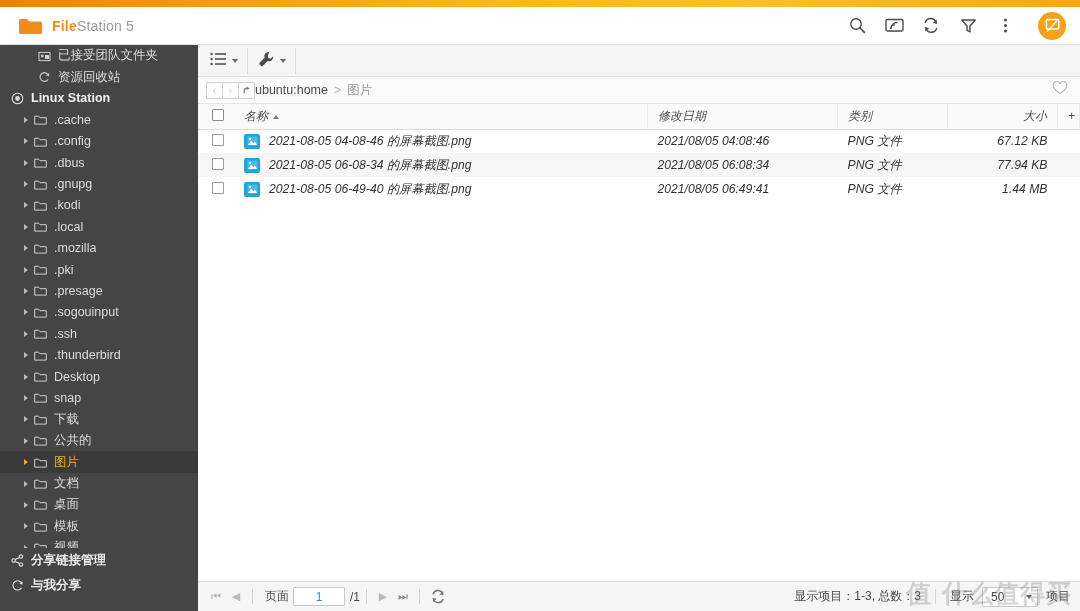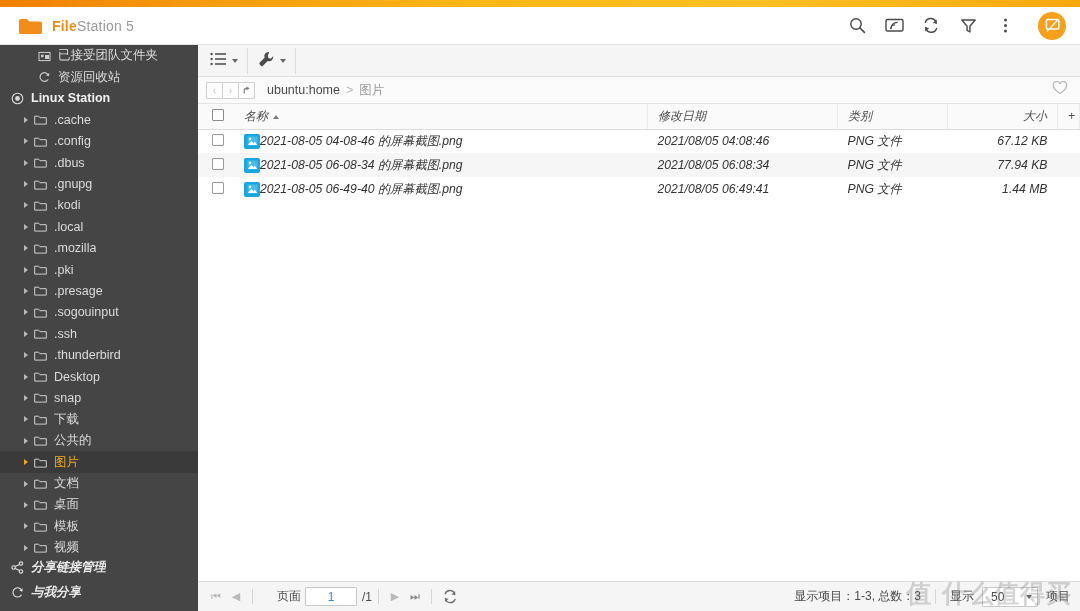--- a/index.html
+++ b/index.html
@@ -70,21 +70,21 @@
     width: 0; height: 0; margin-right: 5px;
     border-left: 4px solid #b8b8b8;
     border-top: 3.2px solid transparent;
     border-bottom: 3.2px solid transparent;
     flex: 0 0 auto;
   }
   .arrow-hidden { width: 4px; margin-right: 5px; flex: 0 0 auto; }
   .ico-slot { width: 15px; margin-right: 6px; display: flex; align-items: center; justify-content: center; flex: 0 0 auto; }
   .side-label { overflow: hidden; text-overflow: ellipsis; }
   .side-row.strong .side-label { font-weight: bold; color: #f0f0f0; }
-  .side-bottom { flex: 0 0 auto; padding-bottom: 6px; font-style: italic; }
+  .side-bottom { flex: 0 0 auto; padding-bottom: 13px; }
   .side-bottom .side-row { height: 25px; font-weight: bold; color: #eaeaea; }
 
   
   .main { flex: 1 1 auto; display: flex; flex-direction: column; min-width: 0; background: #fff; }
 
   .toolbar {
     height: 32px; flex: 0 0 auto;
     background: #f5f5f5;
     border-bottom: 1px solid #dedede;
     display: flex; align-items: center;
@@ -113,21 +113,21 @@
   }
   .nav-btn {
     width: 17px; height: 17px;
     border: 1px solid #cfcfcf; background: #fff;
     display: flex; align-items: center; justify-content: center;
     color: #c0c0c0; font-size: 10px; cursor: pointer;
     border-radius: 1px;
   }
   .nav-btn.up { margin-left: 9px; color: #8a8a8a; }
   .nav-btn + .nav-btn { margin-left: -1px; }
-  .crumb-path { margin-left: 12px; font-size: 12.5px; color: #4a4a4a; display: flex; align-items: center; gap: 6px; }
+  .crumb-path { font-size: 12.5px; color: #4a4a4a; display: flex; align-items: center; gap: 6px; }
   .crumb-sep { color: #b5b5b5; }
   .crumb-cur { color: #9b9b9b; }
   .crumb-spacer { flex: 1 1 auto; }
   .heart { cursor: pointer; }
 
   
   .table-wrap { flex: 1 1 auto; overflow: hidden; position: relative; font-style: italic; }
   table.files { width: 100%; border-collapse: collapse; table-layout: fixed; }
   table.files thead th {
     height: 25px;
@@ -158,21 +158,21 @@
   }
   table.files tbody tr { cursor: default; }
   table.files tbody tr:nth-child(even) { background: #f6f6f6; }
   td.num { text-align: right; }
   .cbox {
     width: 12px; height: 12px;
     border: 1px solid #9b9b9b; background: #fff;
     display: inline-block; border-radius: 1px; cursor: pointer;
   }
   .cbox.head { border-color: #8c8c8c; }
-  .fname { display: flex; align-items: center; }
+  .fname { display: flex; align-items: center; gap: 9px; }
   .img-ico {
     width: 16px; height: 15px; flex: 0 0 auto;
     background: #18a7e0; border-radius: 2px;
     display: flex; align-items: center; justify-content: center;
   }
 
   
   .statusbar {
     height: 30px; flex: 0 0 auto;
     background: #f5f5f5;
@@ -181,21 +181,21 @@
     padding: 0 10px 0 8px;
     font-size: 12px; color: #4b4b4b;
   }
   .pg-btn {
     width: 20px; height: 20px;
     display: flex; align-items: center; justify-content: center;
     color: #b9b9b9; cursor: pointer; font-size: 11px;
   }
   .pg-btn.active { color: #8a8a8a; }
   .vbar { width: 1px; height: 15px; background: #d6d6d6; margin: 0 6px; }
-  .pg-label { margin: 0 4px 0 18px; }
+  .pg-label { margin: 0 4px 0 6px; }
   .pg-input {
     width: 52px; height: 19px;
     border: 1px solid #c9c9c9; background: #fff;
     font-size: 12px; text-align: center; color: #3b8ad8;
     font-family: "Liberation Sans", sans-serif;
     border-radius: 1px;
   }
   .pg-total { margin-left: 5px; color: #4b4b4b; }
   .refresh-btn { margin-left: 4px; cursor: pointer; display: flex; align-items: center; }
   .status-spacer { flex: 1 1 auto; }

